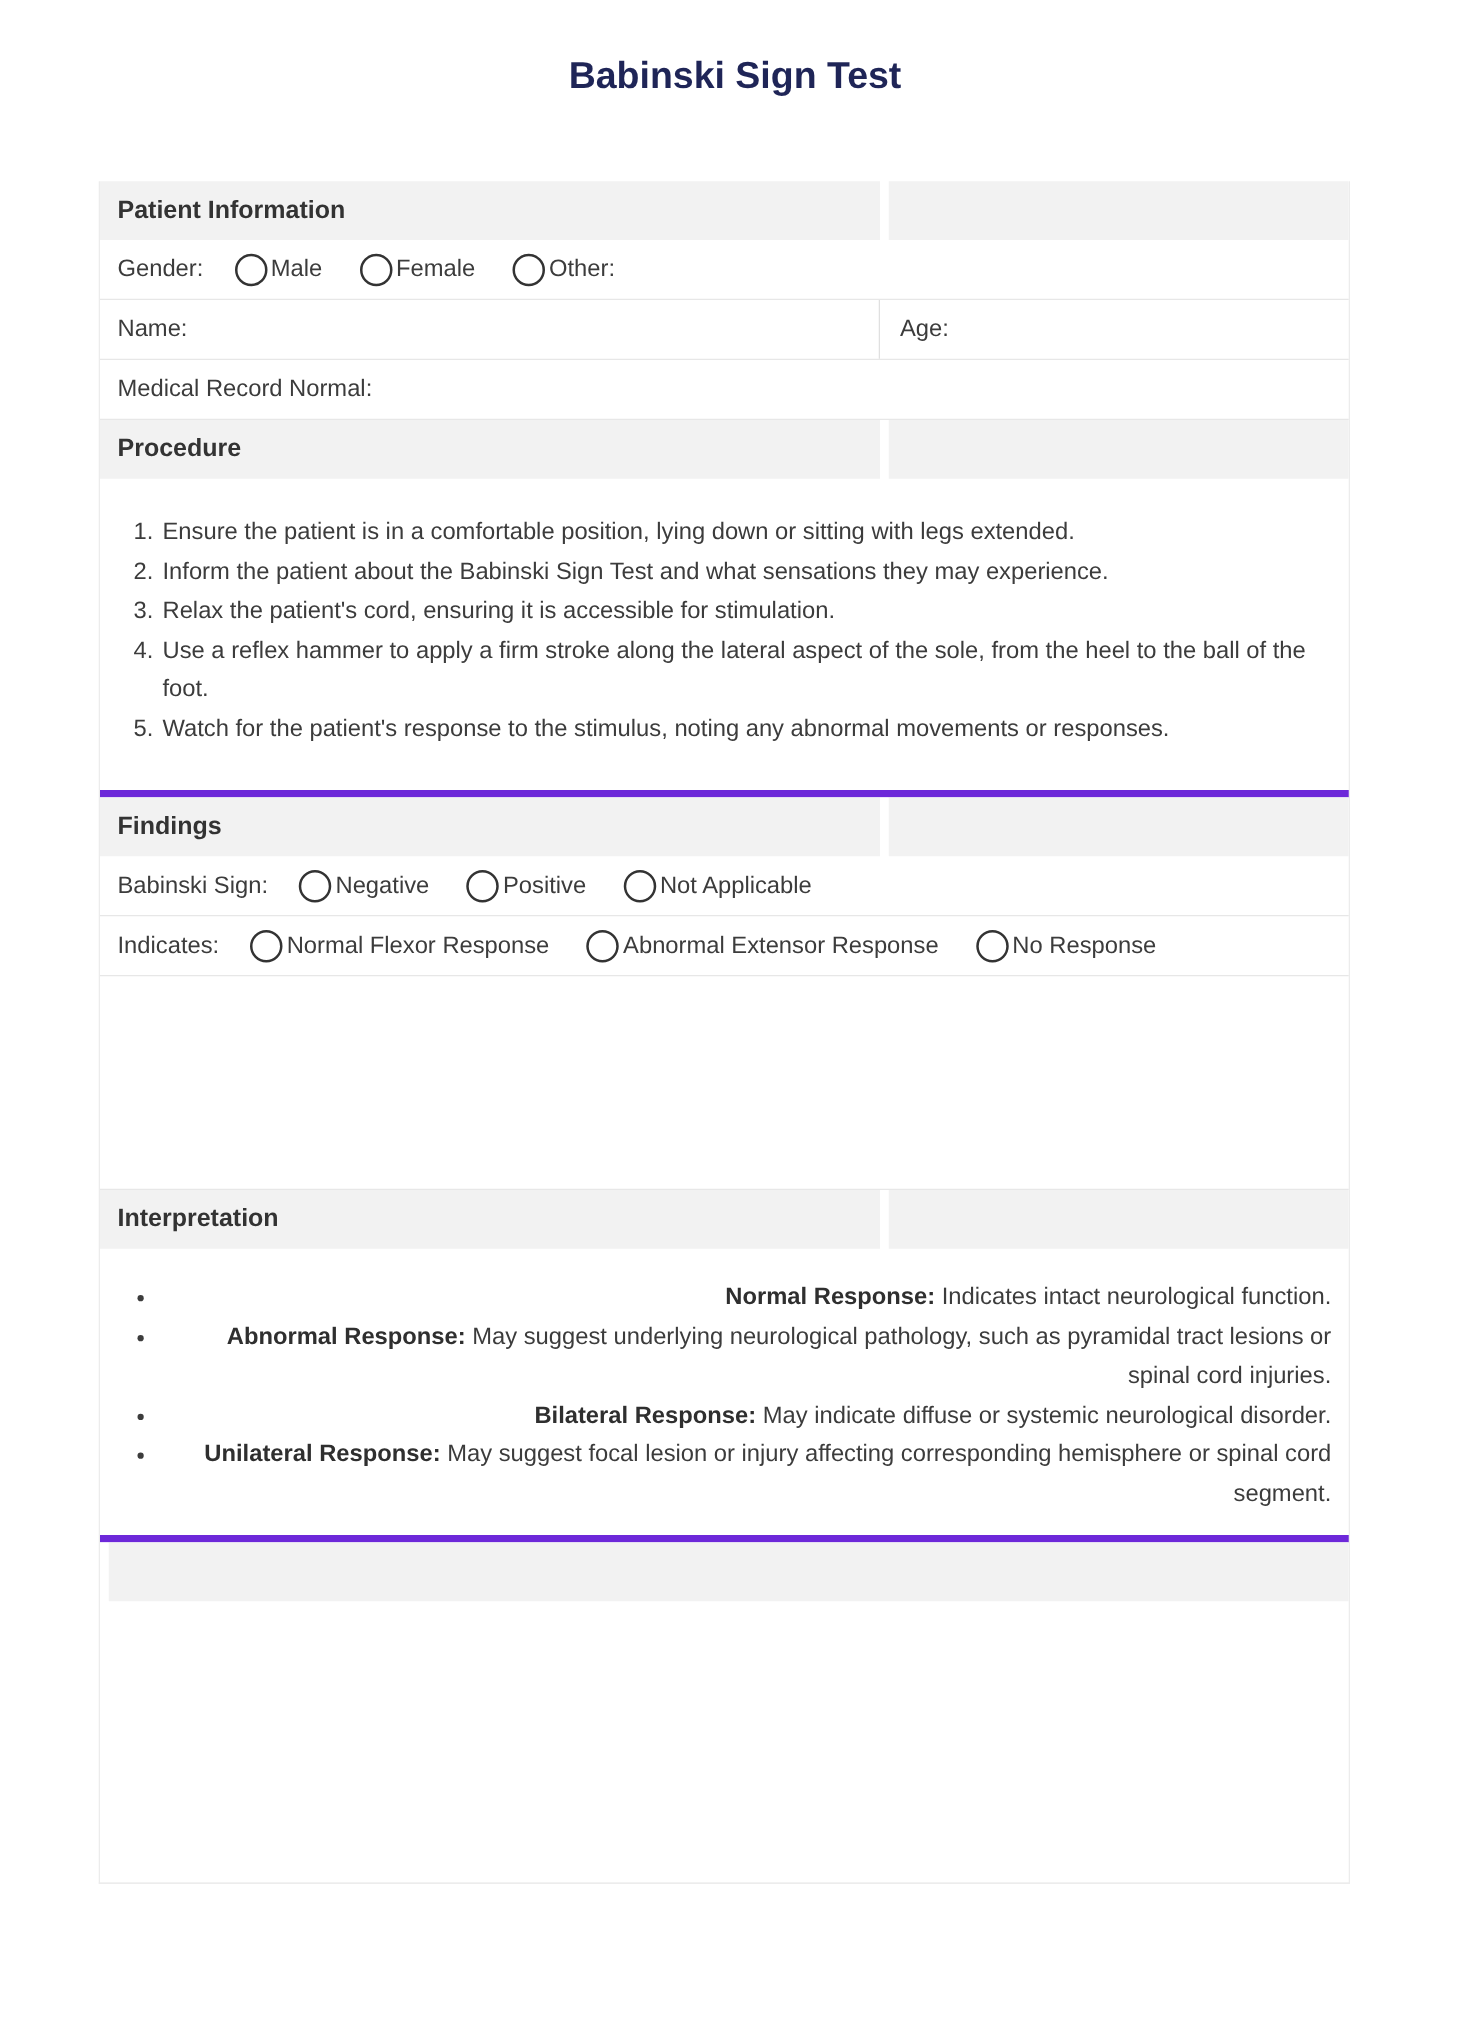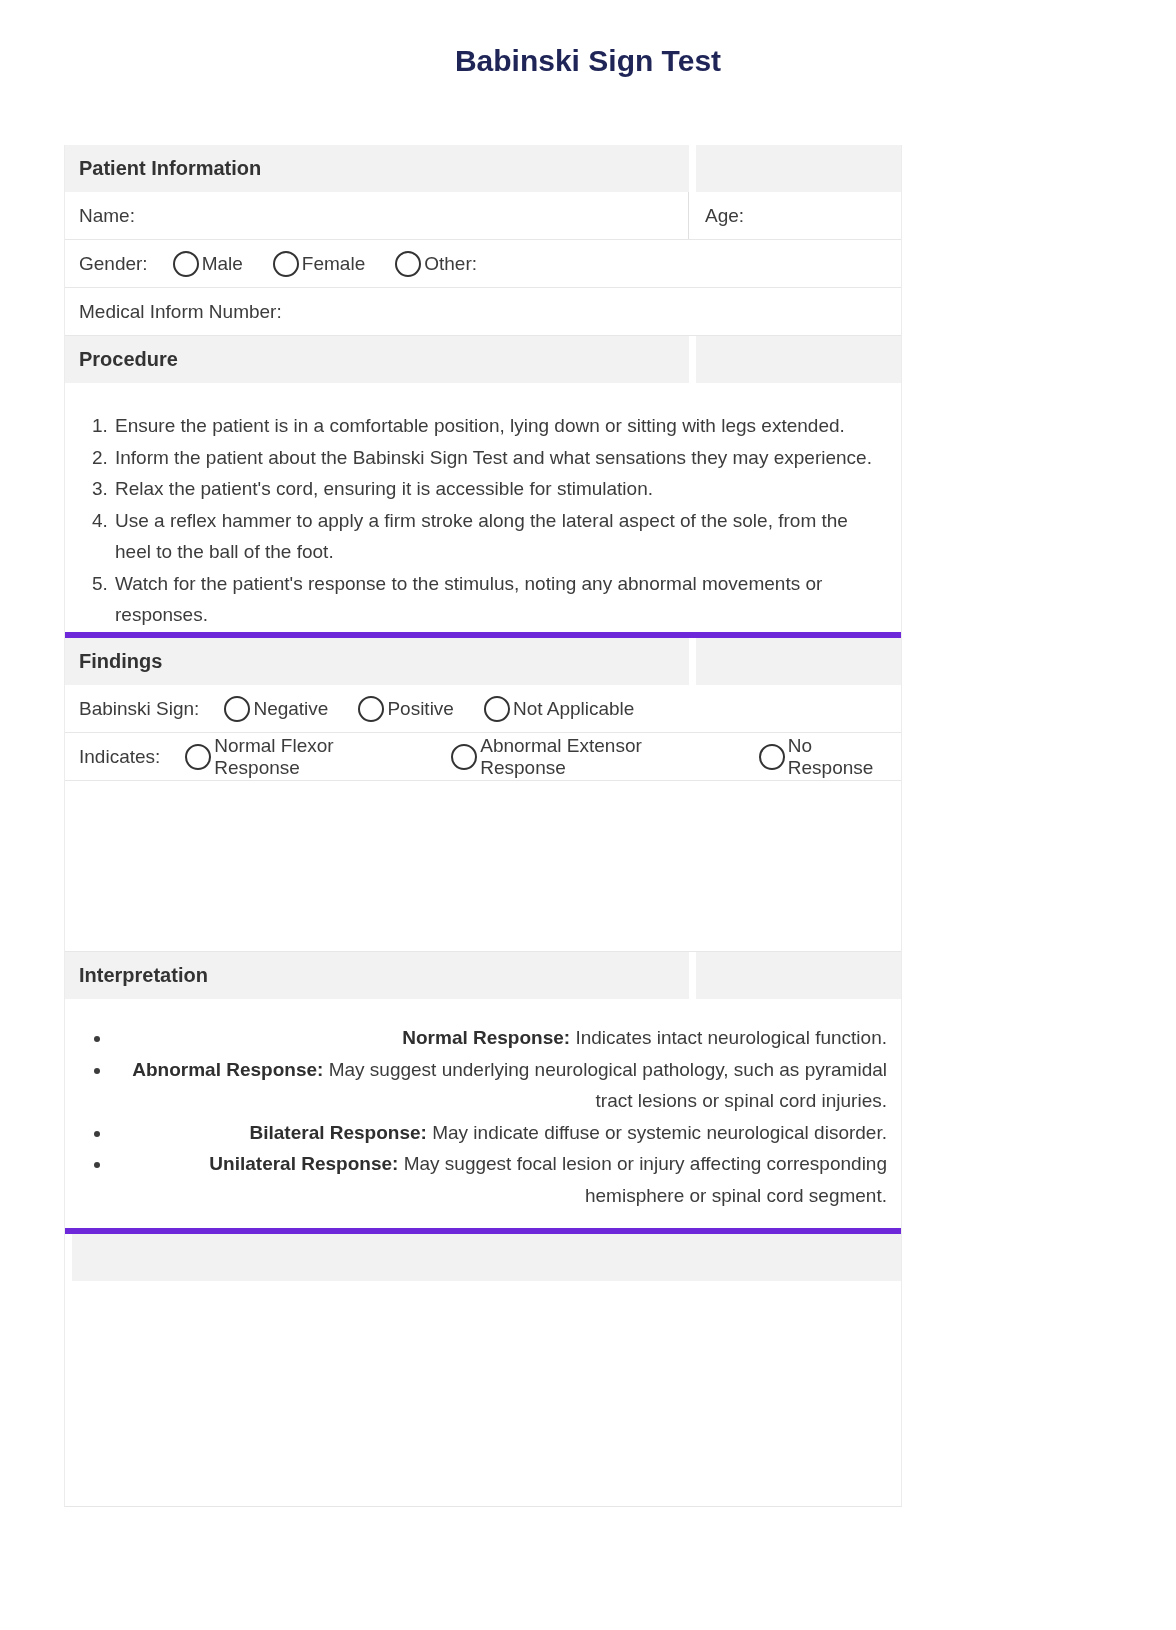--- a/index.html
+++ b/index.html
@@ -8,21 +8,21 @@
     font-family:"Liberation Sans", sans-serif;
     color:#3c3c3c;
     -webkit-font-smoothing:antialiased;
   }
   h1.title {
     margin:44px 0 0 0; text-align:center;
     font-size:30px; font-weight:bold; color:#1f2557;
     font-family:"Liberation Sans", sans-serif;
   }
   .form {
-    position:absolute; left:64px; top:145px; width:838px;
+    position:absolute; left:79px; top:145px; width:1001px;
     border-left:1px solid #ececec; border-right:1px solid #ececec;
     border-bottom:1px solid #e6e6e6; box-sizing:border-box;
     font-size:19px;
   }
   
   .sect { display:flex; height:47px; background:#ffffff; }
   .sect .sl {
     width:624px; background:#f2f2f2; display:flex; align-items:center;
     padding-left:14px; box-sizing:border-box;
     font-weight:bold; font-size:20px; color:#333333;
@@ -76,47 +76,47 @@
 <div class="form">
 
   <div class="sect">
     <div class="sl">
         <span>Patient Information</span>
       </div>
     <div class="gap"></div>
     <div class="sr"></div>
   </div>
 
+  <div class="row">
+    <span class="lbl">Gender:</span>
+    <span class="opt first">
+      <span class="radio"></span>
+      <span>Male</span>
+    </span>
+    <span class="opt">
+      <span class="radio"></span>
+      <span>Female</span>
+    </span>
+    <span class="opt">
+      <span class="radio"></span>
+      <span>Other:</span>
+    </span>
+  </div>
+
   <div class="row split">
     <div class="cl">
       <span>Name:</span>
     </div>
     <div class="cr">
       <span>Age:</span>
     </div>
   </div>
 
   <div class="row">
-    <span class="lbl">Gender:</span>
-    <span class="opt first">
-      <span class="radio"></span>
-      <span>Male</span>
-    </span>
-    <span class="opt">
-      <span class="radio"></span>
-      <span>Female</span>
-    </span>
-    <span class="opt">
-      <span class="radio"></span>
-      <span>Other:</span>
-    </span>
-  </div>
-
-  <div class="row">
-    <span>Medical Inform Number:</span>
+    <span>Medical Record Normal:</span>
   </div>
 
   <div class="sect">
     <div class="sl">
         <span>Procedure</span>
       </div>
     <div class="gap"></div>
     <div class="sr"></div>
   </div>
 

